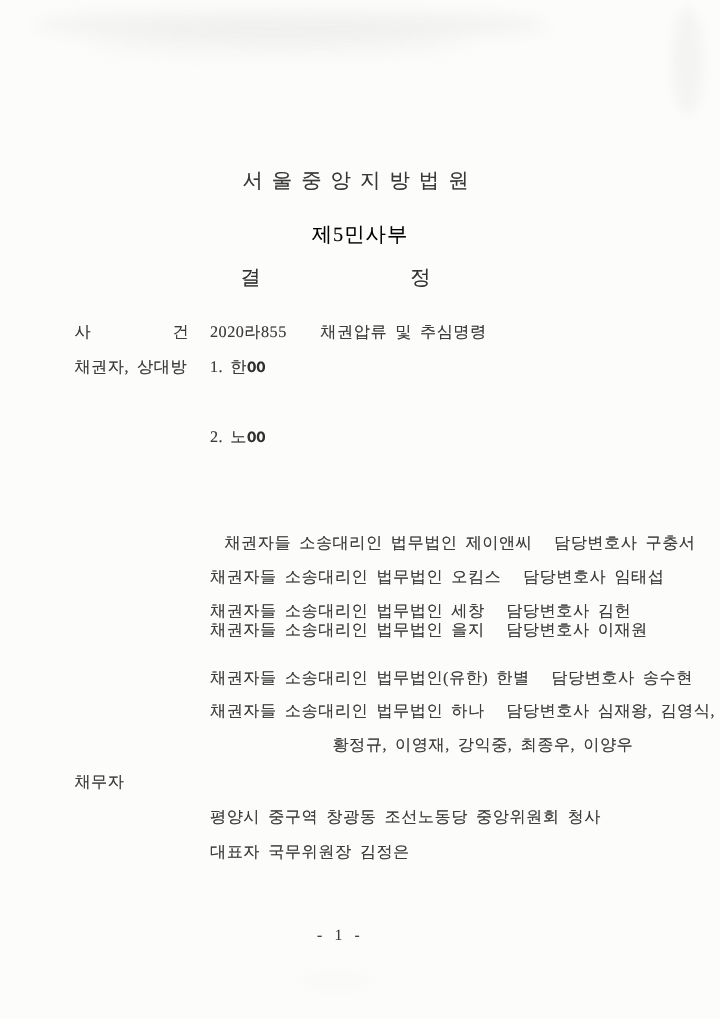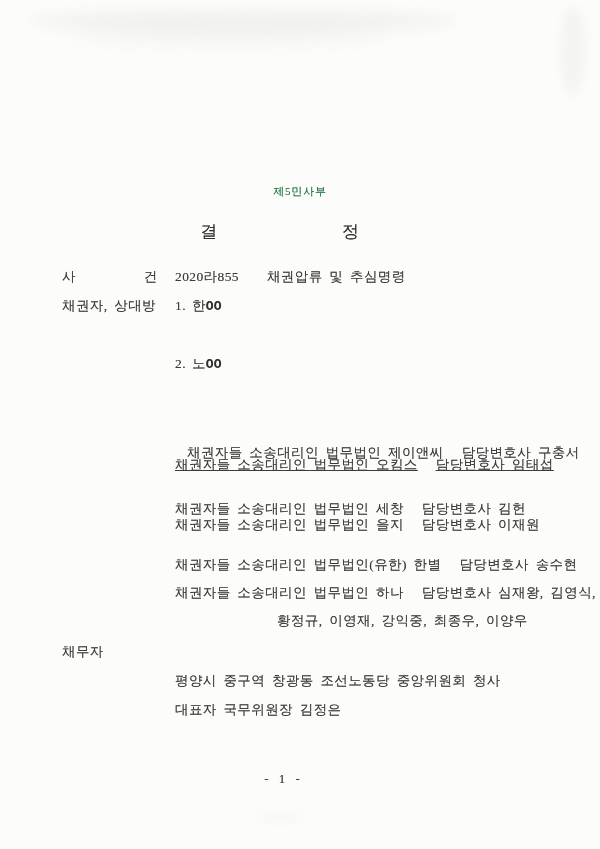--- a/index.html
+++ b/index.html
@@ -45,23 +45,23 @@
     text-align: center;
   }
   .court {
     top: 139px;
     font-size: 17px;
     letter-spacing: 7.5px;
     color: #383838;
   }
   .division {
     top: 184px;
-    font-size: 11px;
+    font-size: 17px;
     letter-spacing: 0.8px;
-    color: #15803d;
+    color: #000000;
   }
   .decision-title {
     top: 220px;
     font-size: 17px;
     letter-spacing: 1px;
     white-space: pre;
     margin-left: -20px;
     color: #333333;
   }
   .label-col { left: 62px; }
@@ -88,40 +88,41 @@
 </head>
 <body>
 
 <div class="page">
 
   <div class="artifact a1"></div>
   <div class="artifact a2"></div>
   <div class="artifact a3"></div>
   <div class="artifact a4"></div>
 
+  <div class="line centered court">서울중앙지방법원</div>
   <div class="line centered division">제5민사부</div>
   <div class="line centered decision-title">결               정</div>
 
   <div class="line label-col pre" style="top:268px;">사          건</div>
   <div class="line value-col" style="top:268px;">
     <span>2020라855</span><span class="case-name">채권압류 및 추심명령</span>
   </div>
 
   <div class="line label-col" style="top:297px;">채권자, 상대방</div>
   <div class="line value-col" style="top:297px;">
     <span>1.</span><span class="creditor-name">한</span><span class="mask">OO</span>
   </div>
   <div class="line value-col" style="top:355px;">
     <span>2.</span><span class="creditor-name">노</span><span class="mask">OO</span>
   </div>
 
   <div class="line value-col" style="top:444px;margin-left:12px;">
     <span>채권자들 소송대리인 법무법인 제이앤씨</span><span class="attorney">담당변호사 구충서</span>
   </div>
-  <div class="line value-col" style="top:456px;text-decoration:underline;">
+  <div class="line value-col" style="top:472px;">
     <span>채권자들 소송대리인 법무법인 오킴스</span><span class="attorney">담당변호사 임태섭</span>
   </div>
   <div class="line value-col" style="top:500px;">
     <span>채권자들 소송대리인 법무법인 세창</span><span class="attorney">담당변호사 김헌</span>
   </div>
   <div class="line value-col" style="top:516px;">
     <span>채권자들 소송대리인 법무법인 을지</span><span class="attorney">담당변호사 이재원</span>
   </div>
   <div class="line value-col" style="top:556px;">
     <span>채권자들 소송대리인 법무법인(유한) 한별</span><span class="attorney">담당변호사 송수현</span>

